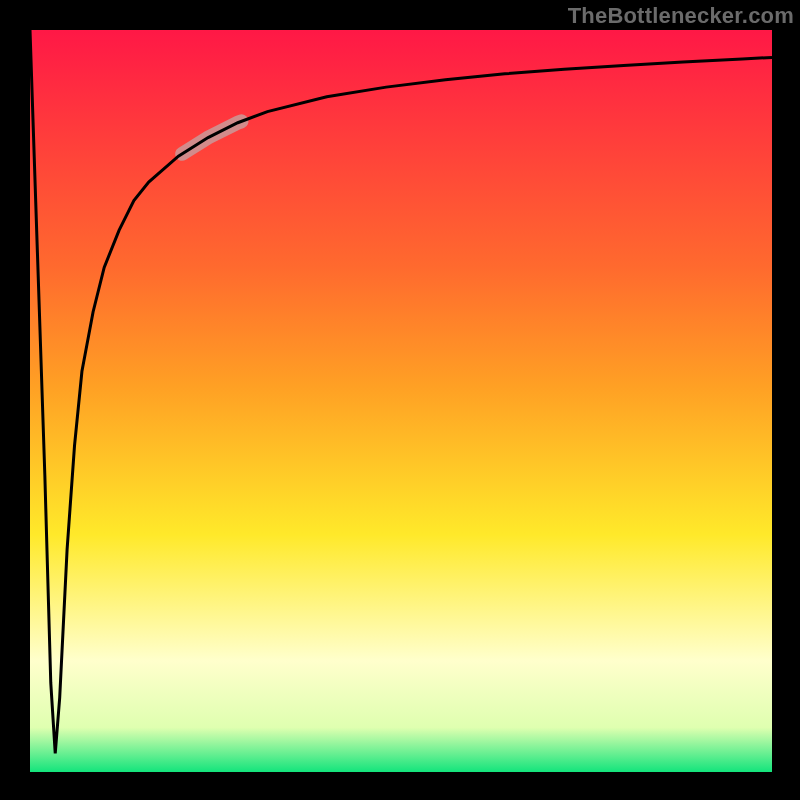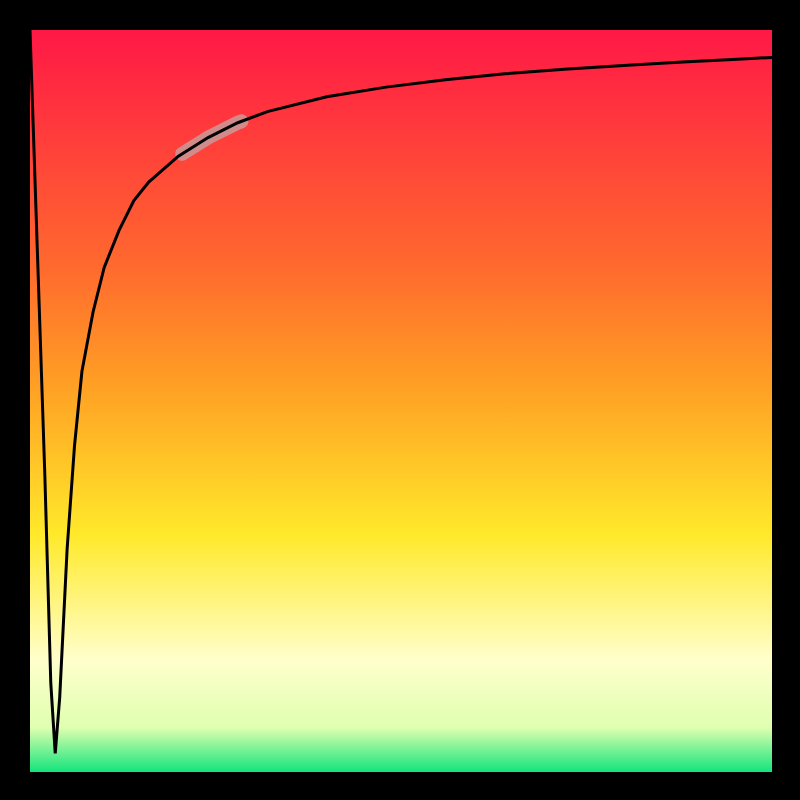--- a/index.html
+++ b/index.html
@@ -61,13 +61,14 @@
           <stop offset="100%" stop-color="#13e47c"></stop>
         </linearGradient>
     </defs>
     <rect x="0" y="0" width="742" height="742" fill="url(#bg-grad)"></rect>
 
     <polyline id="highlight-seg" fill="none" stroke-linecap="round" points="152.10999999999999,123.82124999999996 178.07999999999998,107.59000000000003 207.76000000000002,92.75 211.46999999999997,91.35874999999999" stroke="#d28b8b" stroke-width="14"></polyline>
 
     <polyline id="main-curve" fill="none" points="0,0 7.42,222.60000000000002 14.84,445.2 20.775999999999996,652.96 25.228,723.45 29.68,667.8 37.1,519.4 44.519999999999996,415.52 51.940000000000005,341.32 63.07000000000001,281.96 74.2,237.43999999999994 89.03999999999999,200.34000000000003 103.88000000000001,170.65999999999997 118.72,152.11 148.4,126.13999999999999 178.07999999999998,107.59000000000003 207.76000000000002,92.75 237.44,81.62 296.8,66.77999999999997 356.15999999999997,57.134000000000015 415.52000000000004,49.714000000000055 474.88,43.77800000000002 534.24,39.32599999999991 593.6,35.615999999999985 652.96,31.90599999999995 712.3199999999999,28.937999999999988 742,27.454000000000065" stroke="#000000" stroke-width="3"></polyline>
   </svg>
 
+  <div class="attribution">TheBottlenecker.com</div>
 </div>
 
 </body></html>

